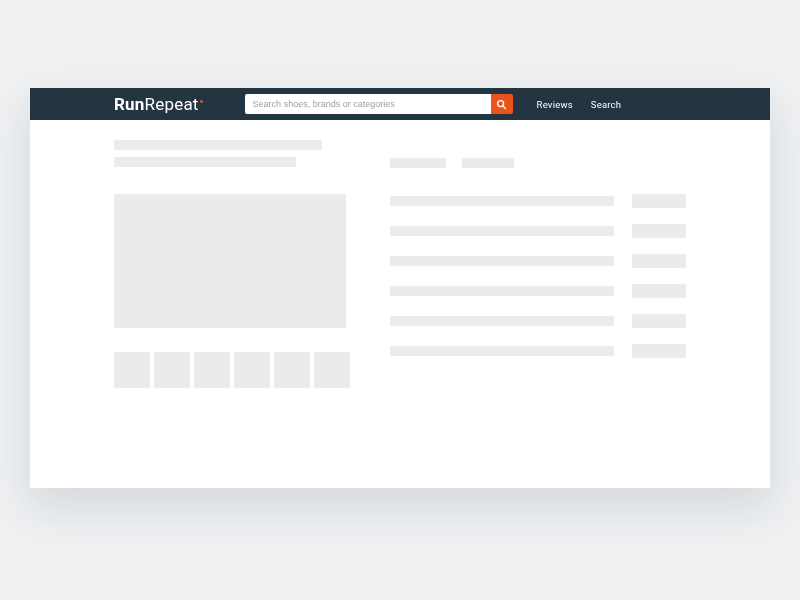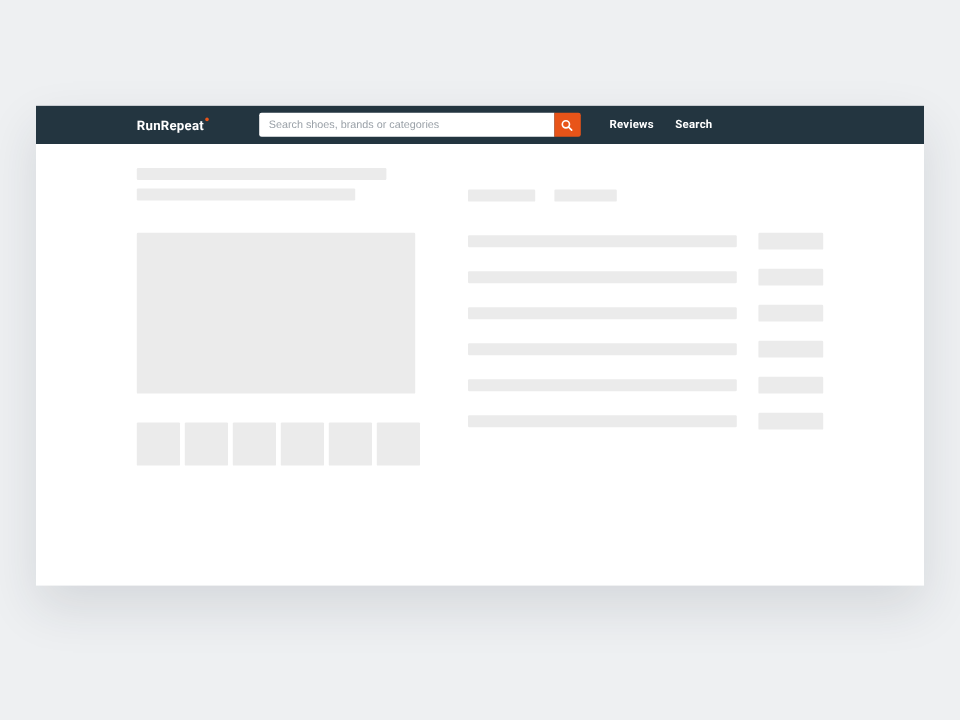--- a/index.html
+++ b/index.html
@@ -24,28 +24,28 @@
   }
   .navbar {
     background: #233540;
     height: 32px;
     display: flex;
     align-items: center;
     padding: 0 84px 0 84px;
   }
   .logo {
     color: #ffffff;
-    font-size: 11px;
+    font-size: 17px;
     letter-spacing: 0.2px;
     display: flex;
     align-items: baseline;
     font-weight: 400;
   }
   .logo .bold { font-weight: 700; }
-  .logo .light { font-weight: 700; }
+  .logo .light { font-weight: 400; }
   .logo-dot {
     display: inline-block;
     width: 3px;
     height: 3px;
     border-radius: 50%;
     background: #e85419;
     margin-left: 1px;
     position: relative;
     top: -7px;
   }
@@ -77,21 +77,21 @@
     cursor: pointer;
   }
   .nav-links {
     display: flex;
     gap: 18px;
     margin-left: 24px;
   }
   .nav-link {
     color: #ffffff;
     font-size: 9.5px;
-    font-weight: 700;
+    font-weight: 400;
     cursor: pointer;
     letter-spacing: 0.2px;
   }
 
   .content {
     flex: 1;
     padding: 20px 84px 0 84px;
     display: flex;
   }
   .left-col {

